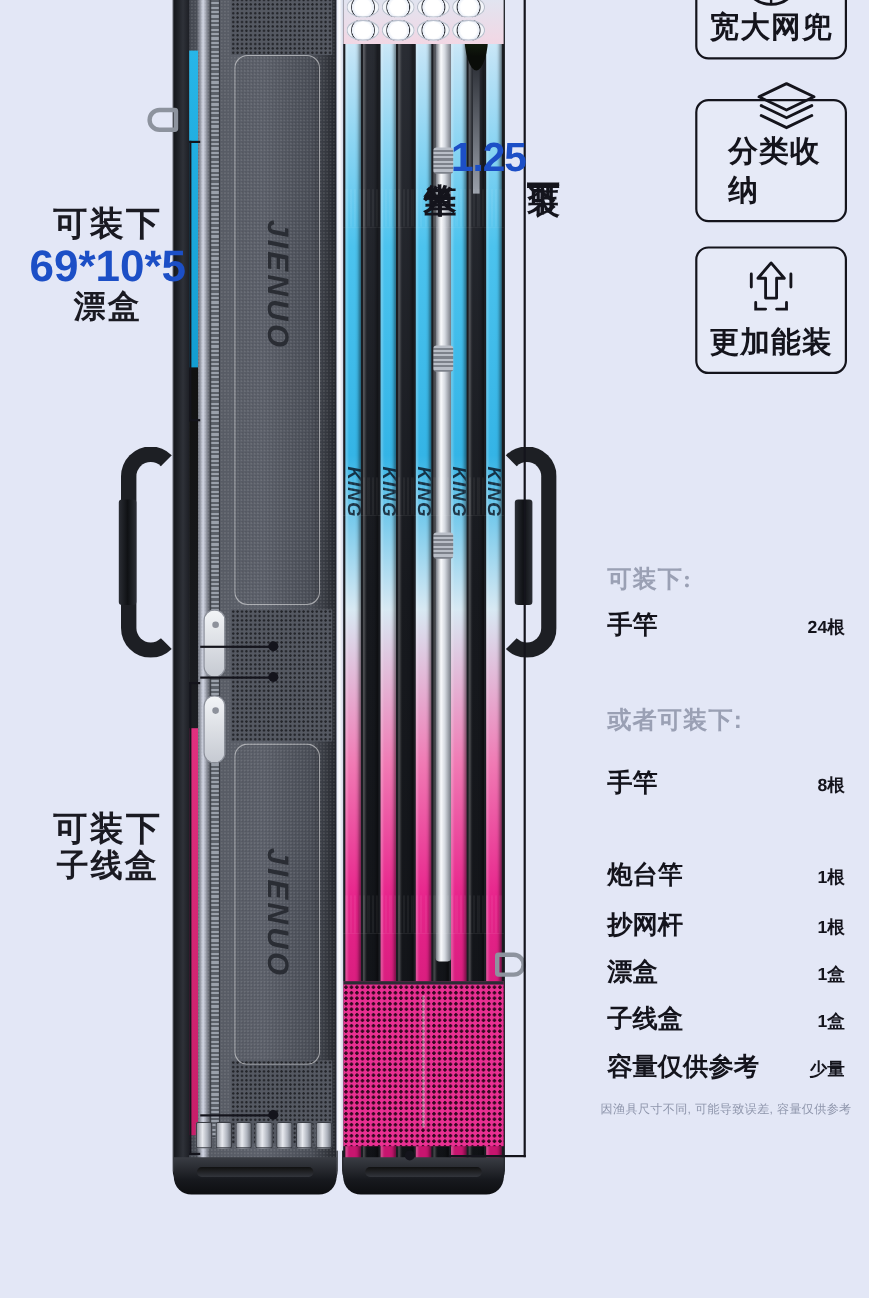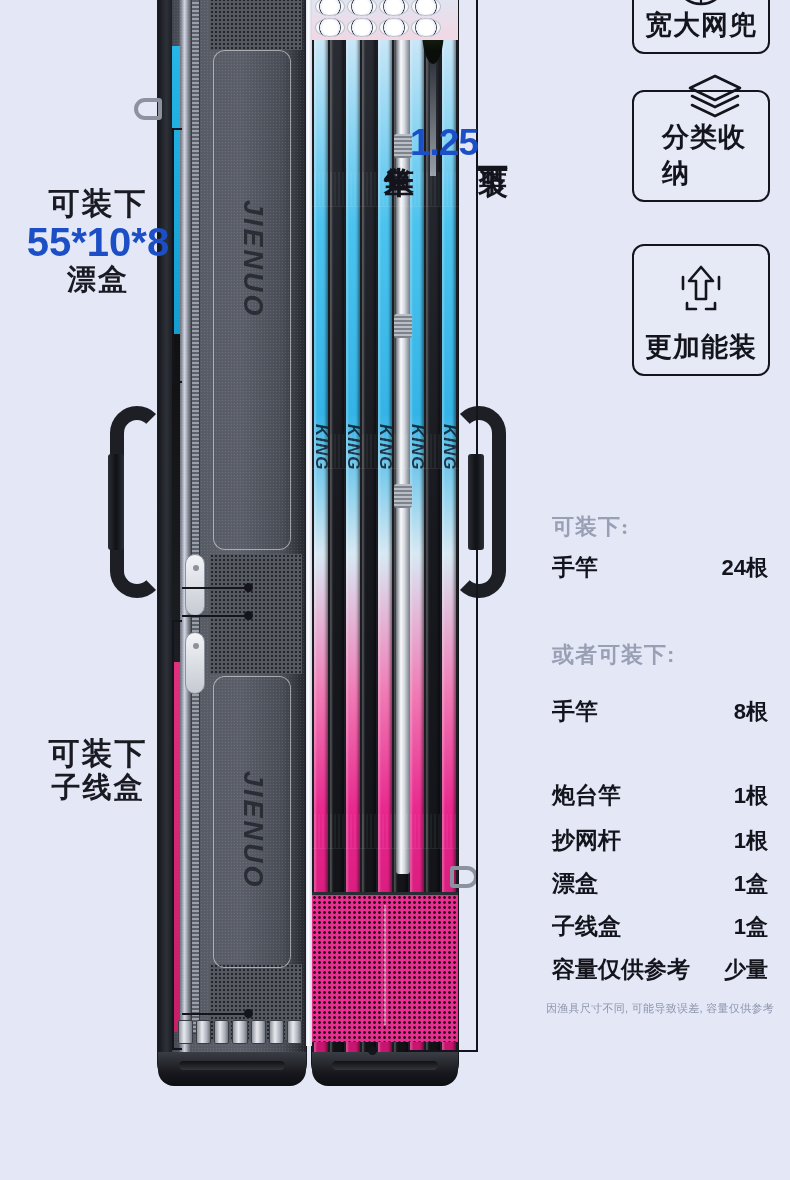--- a/index.html
+++ b/index.html
@@ -51,32 +51,32 @@
     position:absolute; left:632px; width:138px;
     border:2.5px solid #14141c; border-radius:12px;
     background:#e6eaf7;
     display:flex; flex-direction:column; align-items:center; justify-content:flex-end;
     padding-bottom:9px;
   }
   .badge .lbl { font-size:27px; font-weight:bold; color:#14141c; letter-spacing:1px; }
   .badge .ico { flex:1; display:flex; align-items:center; justify-content:center; }
   #badge-0 { top:-28px; height:82px; }
   #badge-1 { top:90px;  height:112px;padding-left:28px; }
-  #badge-2 { top:244px; height:132px;text-align:center; }
+  #badge-2 { top:224px; height:116px;text-align:center; }
 
   
   .spec-head { position:absolute; left:552px; font-size:22px; font-weight:bold; color:#9aa0b4; letter-spacing:1px;}
   #spec-head-1 { top:512px;font-family:Liberation Serif, serif; }
   #spec-head-2 { top:640px; }
   .spec-row {
     position:absolute; left:552px; width:216px;
     display:flex; justify-content:space-between; align-items:baseline;
     font-size:23px; font-weight:bold; color:#14141c;
   }
-  .spec-row .q { font-size:22px; }
+  .spec-row .q { font-size:16px; }
   .footnote { position:absolute; left:546px; top:1001px; width:240px; font-size:11px; color:#8e95ab; letter-spacing:.3px; white-space:nowrap;}
 
   
   #product { position:absolute; left:150px; top:-6px; width:330px; height:1092px; }
 
   
   #comp-left {
     position:absolute; left:8px; top:0; width:148px; height:1086px;
     background:linear-gradient(90deg,#2b2e35 0%,#3b3f47 6%,#4a4e57 14%,#55596220 18%,#565a63 22%,#5c606a 55%,#4a4e57 84%,#34373e 94%,#23252b 100%);
     border-radius:4px 4px 16px 16px;
@@ -338,21 +338,21 @@
 
     <div class="dring" id="dring-top"></div>
     <div class="dring" id="dring-bot"></div>
   </div>
 
   <div class="bracket" id="bracket-top"></div>
   <div class="bracket" id="bracket-bottom"></div>
 
   <div class="callout" id="callout-float">
     <div class="lead">可装下</div>
-    <div class="dim">55*10*8</div>
+    <div class="dim">69*10*5</div>
     <div class="sub">漂盒</div>
   </div>
 
   <div class="callout" id="callout-line">
     <div class="lead">可装下</div>
     <div class="sub">子线盒</div>
   </div>
 
   <div class="leader" style="left:182px; top:587px; width:68px;"></div>
   <div class="dot" style="left:244px; top:583px;"></div>

